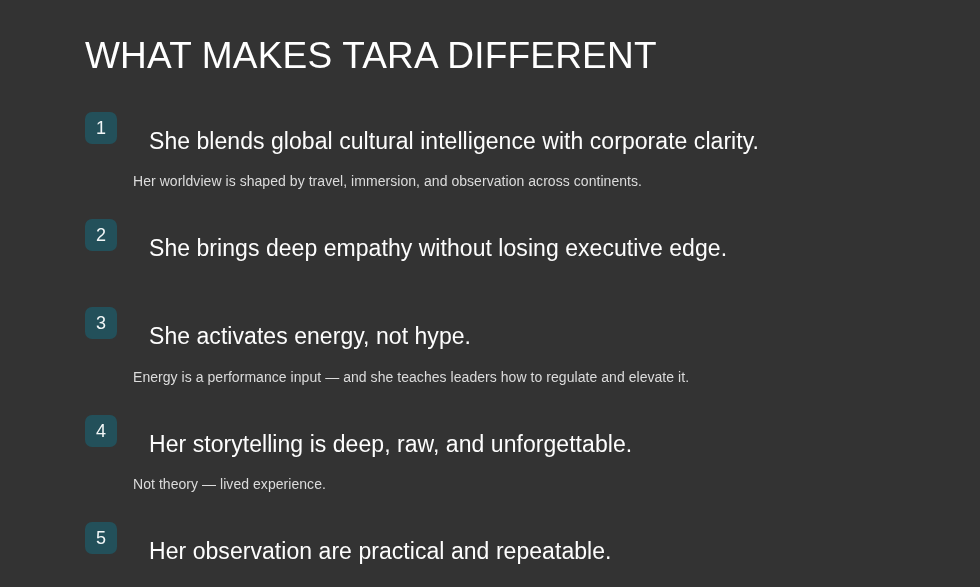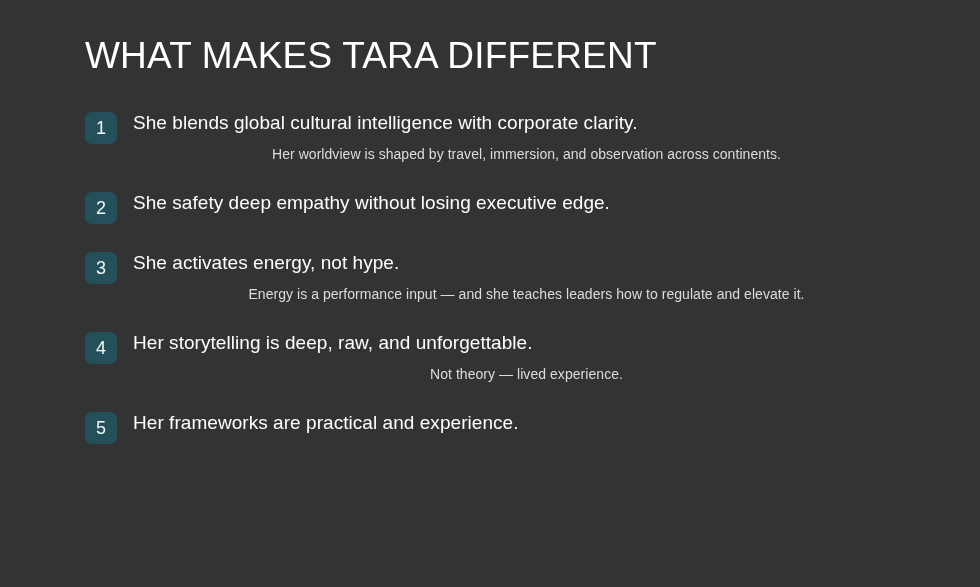--- a/index.html
+++ b/index.html
@@ -62,38 +62,37 @@
     user-select: none;
   }
 
   .item-body {
     flex: 1 1 auto;
     padding-left: 16px;
     min-width: 0;
   }
 
   .item-heading {
-    font-size: 19px;
+    font-size: 23px;
     font-weight: 400;
     color: #fdfdfd;
     line-height: 1.28;
     letter-spacing: 0.05px;
-    margin: 0;
+    margin: 16px;
     white-space: nowrap;
   }
 
   .item-sub {
     font-size: 14px;
     font-weight: 400;
     color: #dcdcdc;
     line-height: 1.35;
     letter-spacing: 0.05px;
     margin: 10px 0 0 0;
     white-space: nowrap;
-    text-align: center;
   }
 </style>
 </head>
 <body>
 
 <div class="slide">
 
   <h1 class="slide-title">WHAT MAKES TARA DIFFERENT</h1>
 
   <div class="items">
@@ -102,21 +101,21 @@
       <div class="badge">1</div>
       <div class="item-body">
         <p class="item-heading">She blends global cultural intelligence with corporate clarity.</p>
         <p class="item-sub">Her worldview is shaped by travel, immersion, and observation across continents.</p>
       </div>
     </div>
 
     <div class="item">
       <div class="badge">2</div>
       <div class="item-body">
-        <p class="item-heading">She safety deep empathy without losing executive edge.</p>
+        <p class="item-heading">She brings deep empathy without losing executive edge.</p>
       </div>
     </div>
 
     <div class="item">
       <div class="badge">3</div>
       <div class="item-body">
         <p class="item-heading">She activates energy, not hype.</p>
         <p class="item-sub">Energy is a performance input — and she teaches leaders how to regulate and elevate it.</p>
       </div>
     </div>
@@ -125,18 +124,18 @@
       <div class="badge">4</div>
       <div class="item-body">
         <p class="item-heading">Her storytelling is deep, raw, and unforgettable.</p>
         <p class="item-sub">Not theory — lived experience.</p>
       </div>
     </div>
 
     <div class="item">
       <div class="badge">5</div>
       <div class="item-body">
-        <p class="item-heading">Her frameworks are practical and experience.</p>
+        <p class="item-heading">Her observation are practical and repeatable.</p>
       </div>
     </div>
 
   </div>
 </div>
 
 </body></html>

